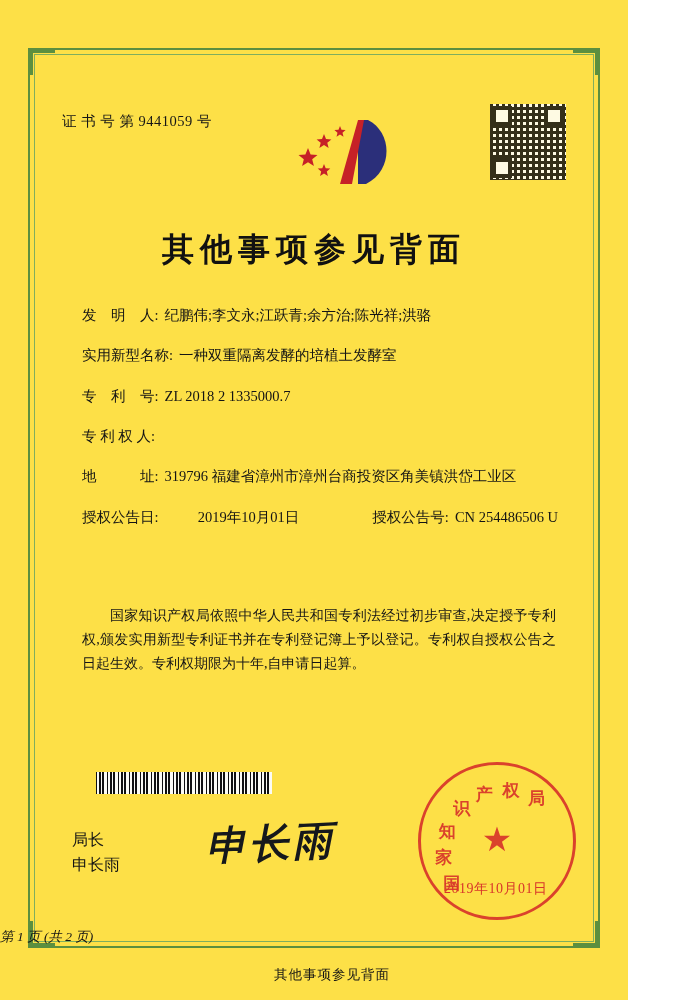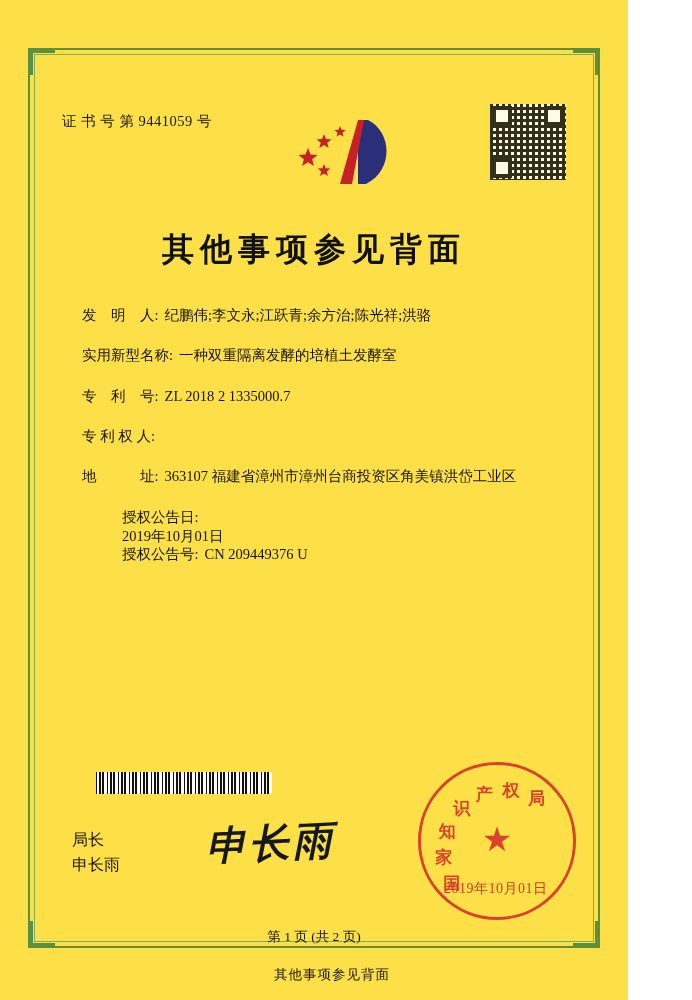--- a/index.html
+++ b/index.html
@@ -138,21 +138,20 @@
     color: #141414;
   }
   .row .value {
     margin-left: 6px;
     color: #141414;
     word-break: break-all;
   }
 
   .row.grant {
     justify-content: space-between;
-    flex-direction: column;
   }
   .grant-right {
     margin-left: 40px;
     display: flex;
     align-items: baseline;
   }
 
   
   .paras {
     position: absolute;
@@ -245,23 +244,24 @@
     font-size: 14px;
     color: #d8352a;
     letter-spacing: 0.5px;
   }
 
   
   .page-no {
     position: absolute;
     left: 0; right: 0;
     top: 928px;
-    text-align: center;
+    text-align: left;
     font-size: 13.5px;
     color: #141414;
+    font-style: italic;
   }
   .back-note {
     position: absolute;
     left: 0; right: 0;
     top: 966px;
     text-align: center;
     font-size: 13.5px;
     color: #141414;
     letter-spacing: 1px;
     padding-left: 36px;
@@ -310,33 +310,34 @@
     </div>
     <div class="row">
       <span class="label">专　利　号:</span>
       <span class="value">ZL 2018 2 1335000.7</span>
     </div>
     <div class="row">
       <span class="label">专 利 权 人:</span>
     </div>
     <div class="row">
       <span class="label">地　　　址:</span>
-      <span class="value">363107 福建省漳州市漳州台商投资区角美镇洪岱工业区</span>
+      <span class="value">319796 福建省漳州市漳州台商投资区角美镇洪岱工业区</span>
     </div>
     <div class="row grant">
       <span class="label">授权公告日:</span>
       <span class="value">2019年10月01日</span>
       <span class="grant-right">
         <span class="label">授权公告号:</span>
-        <span class="value">CN 209449376 U</span>
+        <span class="value">CN 254486506 U</span>
       </span>
     </div>
   </div>
 
   <div class="paras">
+    <p>国家知识产权局依照中华人民共和国专利法经过初步审查,决定授予专利权,颁发实用新型专利证书并在专利登记簿上予以登记。专利权自授权公告之日起生效。专利权期限为十年,自申请日起算。</p>
   </div>
 
   <div class="barcode"></div>
 
   <div class="sig-label">
     <div>局长</div>
     <div>申长雨</div>
   </div>
   <div class="sig-script">申长雨</div>
 

